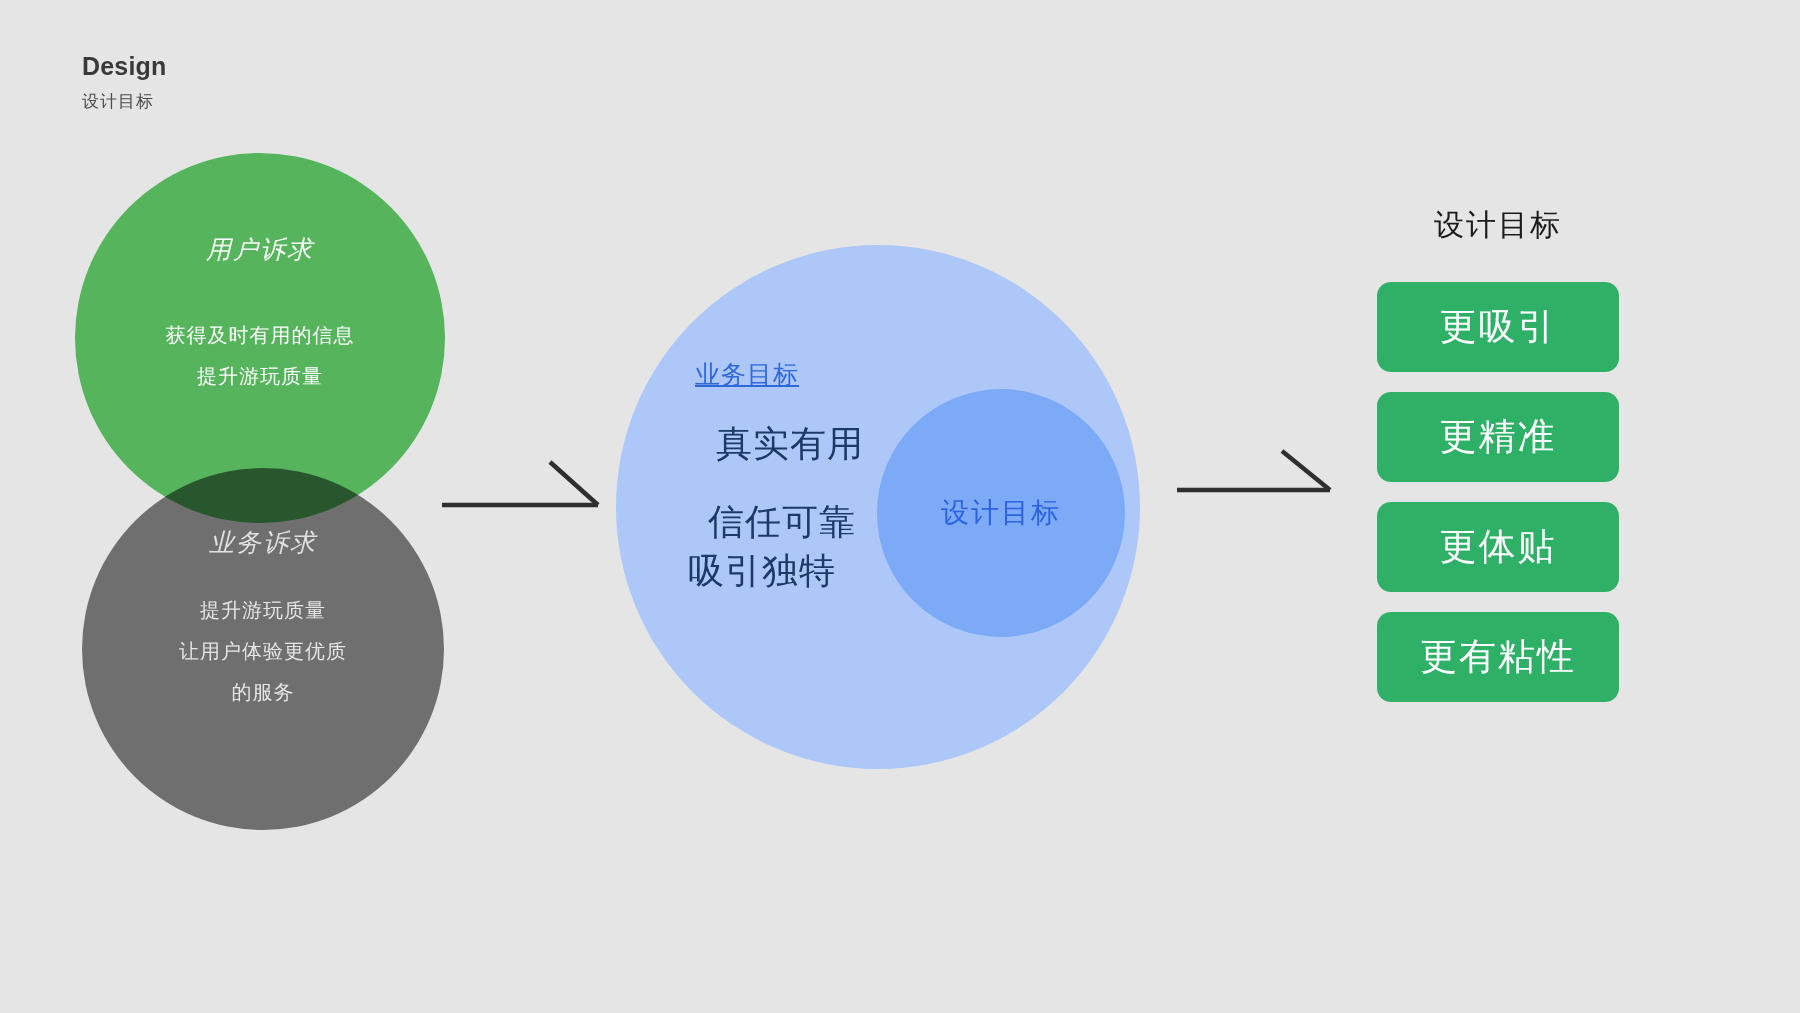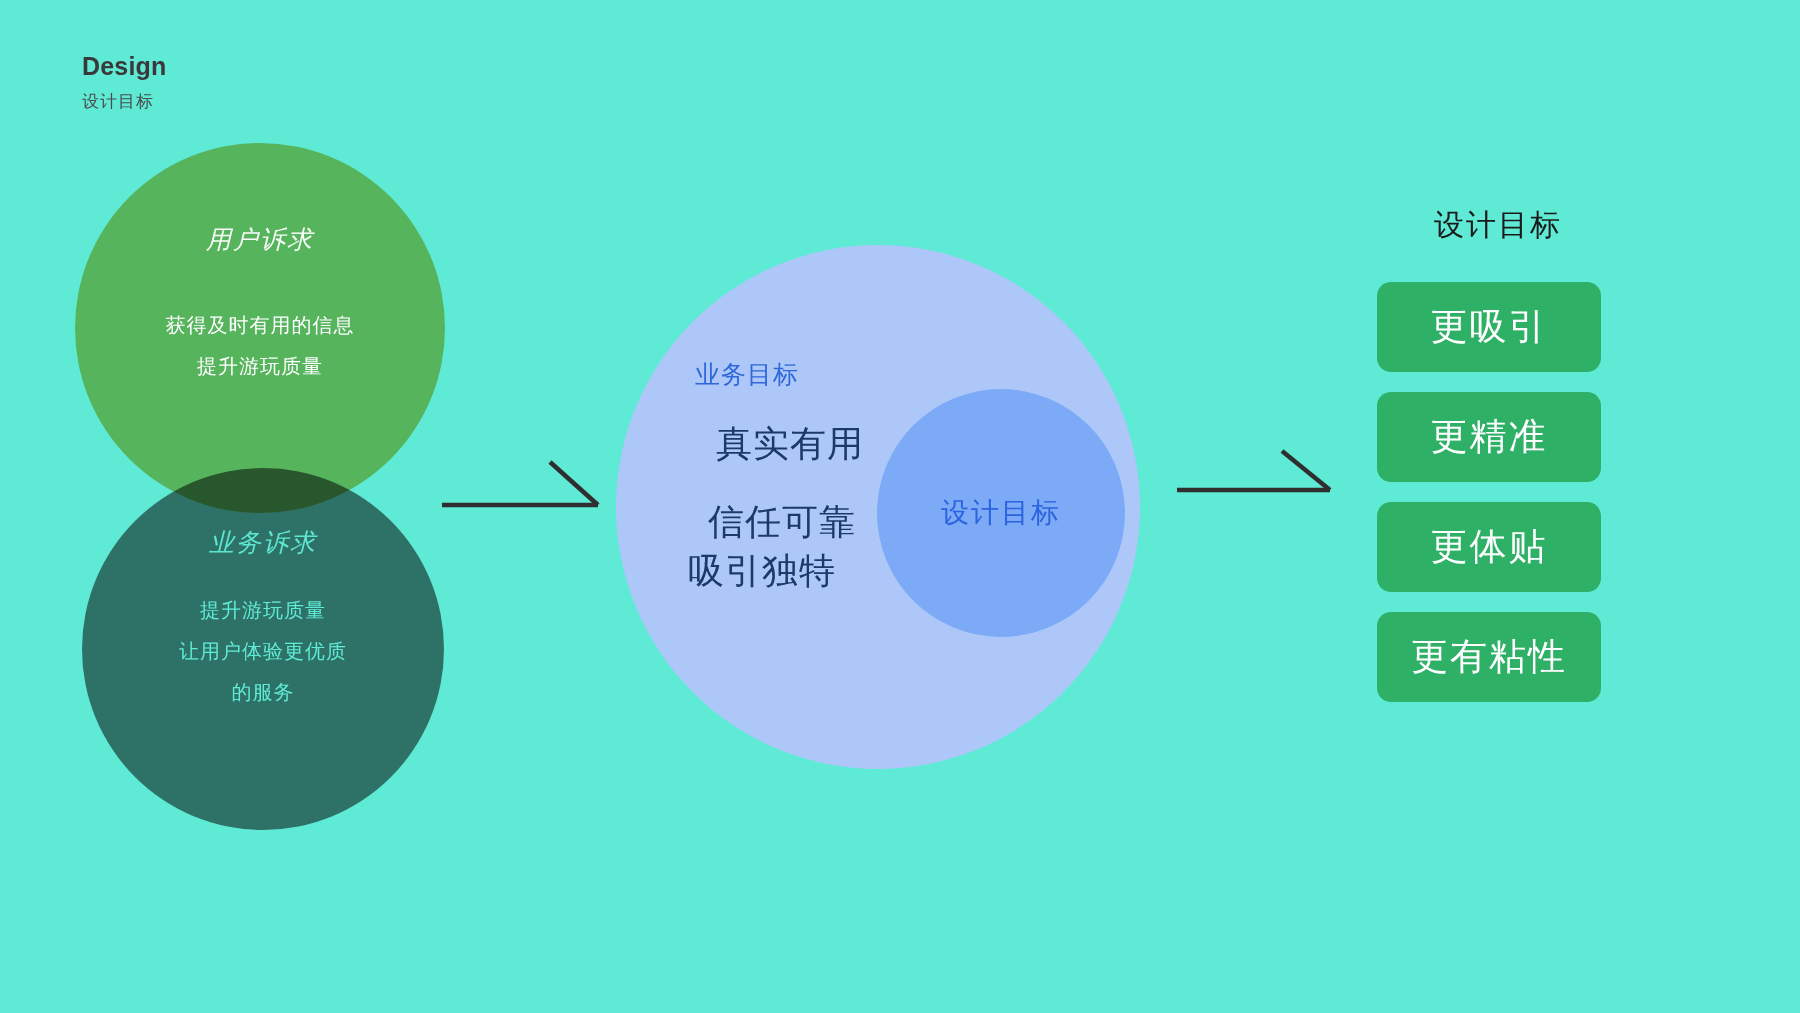--- a/index.html
+++ b/index.html
@@ -2,34 +2,34 @@
 <html style="--green: #55b45c; --gray: #7b7b7b; --blue-light: #adc8f8; --blue-mid: #7caaf7; --blue-text: #2e68d9; --btn-green: #2eb167;"><head>
 <meta charset="utf-8">
 <style>
   * { margin: 0; padding: 0; box-sizing: border-box; }
   html, body { background: #ffffff; }
   body { font-family: "Liberation Sans", sans-serif; }
   .canvas {
     position: relative;
     width: 1800px;
     height: 1013px;
-    background: #5eead4;
+    background: #e5e5e5;
     overflow: hidden;
     padding-left: 40px;
   }
 
   
   .header { position: absolute; left: 82px; top: 52px; }
   .header .title { font-size: 25px; font-weight: 700; color: #39393b; letter-spacing: .2px; }
   .header .subtitle { font-size: 17px; color: #4c4c4e; margin-top: 9px; letter-spacing: 1px; }
 
   
   .circle { position: absolute; border-radius: 50%; }
   .circle-user {
-    left: 75px; top: 143px; width: 370px; height: 370px;
+    left: 75px; top: 153px; width: 370px; height: 370px;
     background: var(--green, #55b45c);
   }
   .circle-biz {
     left: 82px; top: 468px; width: 362px; height: 362px;
     background: var(--gray, #7b7b7b);
     mix-blend-mode: multiply;
   }
   .circle-label {
     position: absolute; width: 100%; text-align: center;
     font-size: 25px; font-style: italic; color: rgba(255,255,255,.96);
@@ -51,20 +51,21 @@
   }
   .circle-inner {
     left: 877px; top: 389px; width: 248px; height: 248px;
     background: var(--blue-mid, #7caaf7);
     display: flex; align-items: center; justify-content: center;
   }
   .goal-label {
     position: absolute; left: 695px; top: 358px;
     font-size: 25px; font-weight: 500; color: var(--blue-text, #2e68d9);
     letter-spacing: 1px;
+    text-decoration: underline;
   }
   .goal-item {
     position: absolute; left: 688px;
     font-size: 36px; font-weight: 500; color: #1b3a66; letter-spacing: 1px;
   }
   .goal-item-1 { top: 420px; margin-left: 28px; }
   .goal-item-2 { top: 498px; margin-left: 20px; }
   .goal-item-3 { top: 547px; }
   .inner-label {
     font-size: 28px; font-weight: 500; color: #2b63e0; letter-spacing: 2px;
@@ -77,21 +78,21 @@
   .arrow line { stroke: #2f2f2f; stroke-width: 4.5; }
 
   
   .right-col { position: absolute; left: 1377px; top: 205px; width: 242px; }
   .right-heading {
     text-align: center; font-size: 30px; color: #1a1a1a;
     letter-spacing: 2px; font-weight: 500;
   }
   .btn-stack { margin-top: 36px; }
   .goal-btn {
-    width: 224px; height: 90px; margin-bottom: 20px;
+    width: 242px; height: 90px; margin-bottom: 20px;
     background: var(--btn-green, #2eb167); border-radius: 14px;
     display: flex; align-items: center; justify-content: center;
     font-size: 37px; color: #ffffff; letter-spacing: 2px;
   }
 </style>
 </head>
 <body>
 
 <div class="canvas">
 

